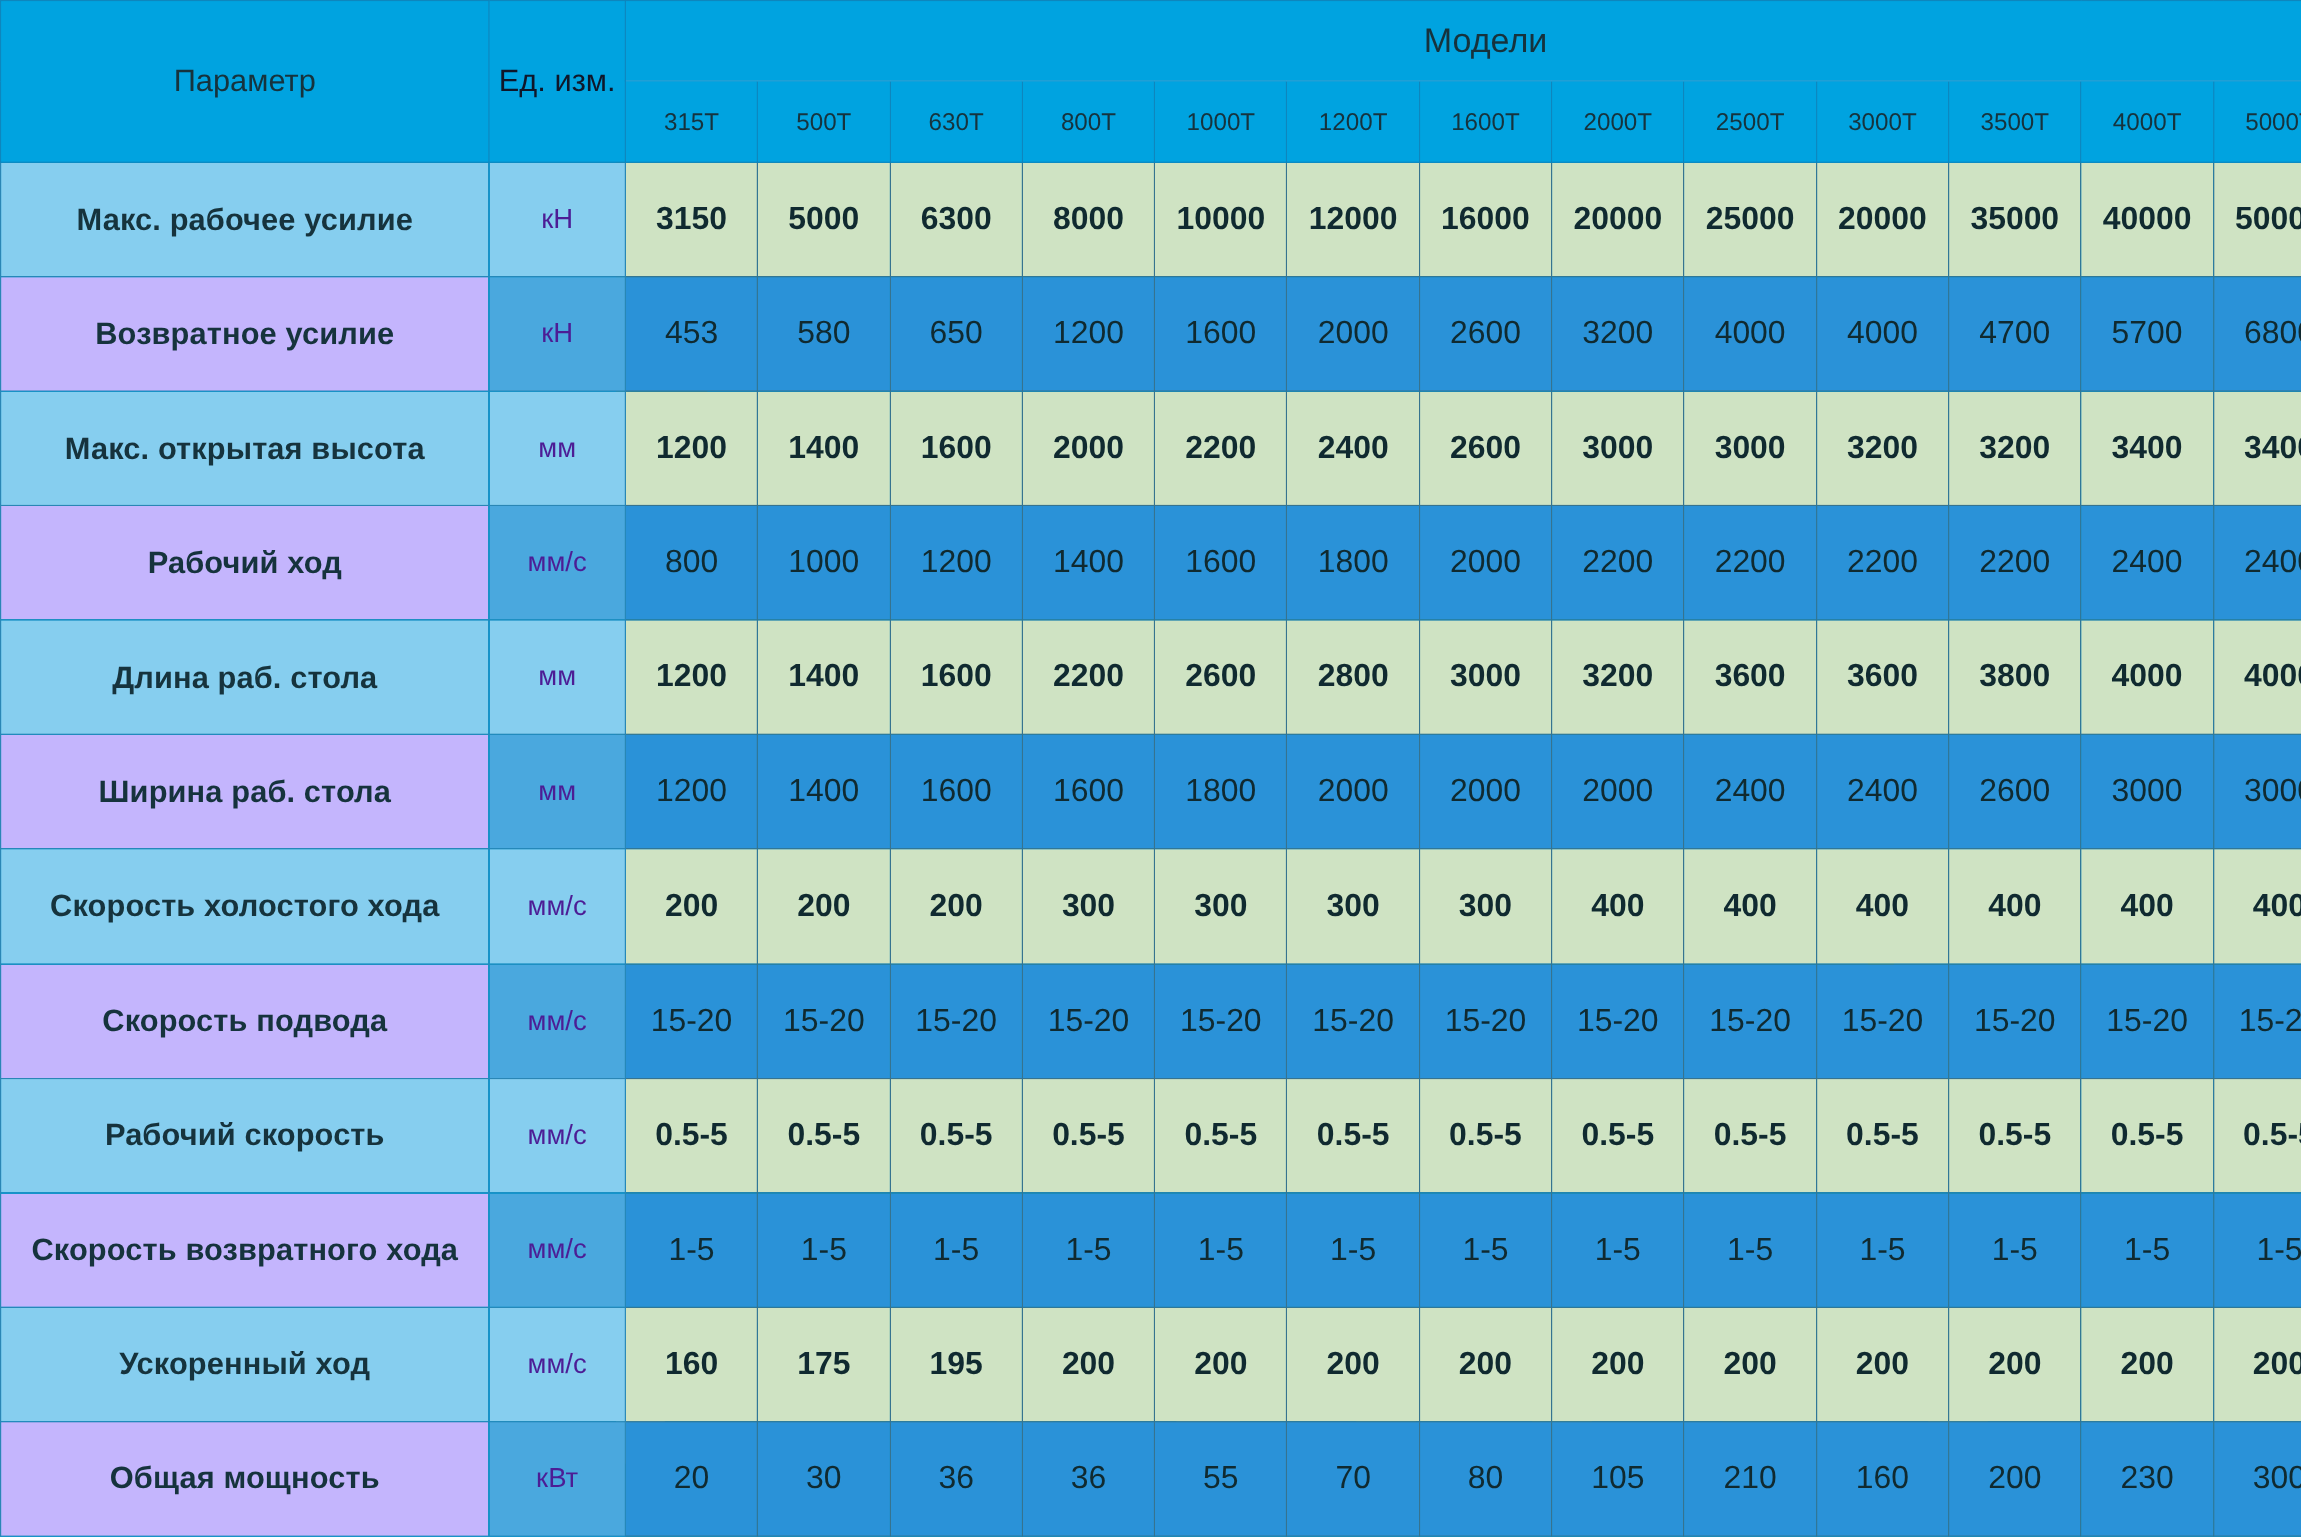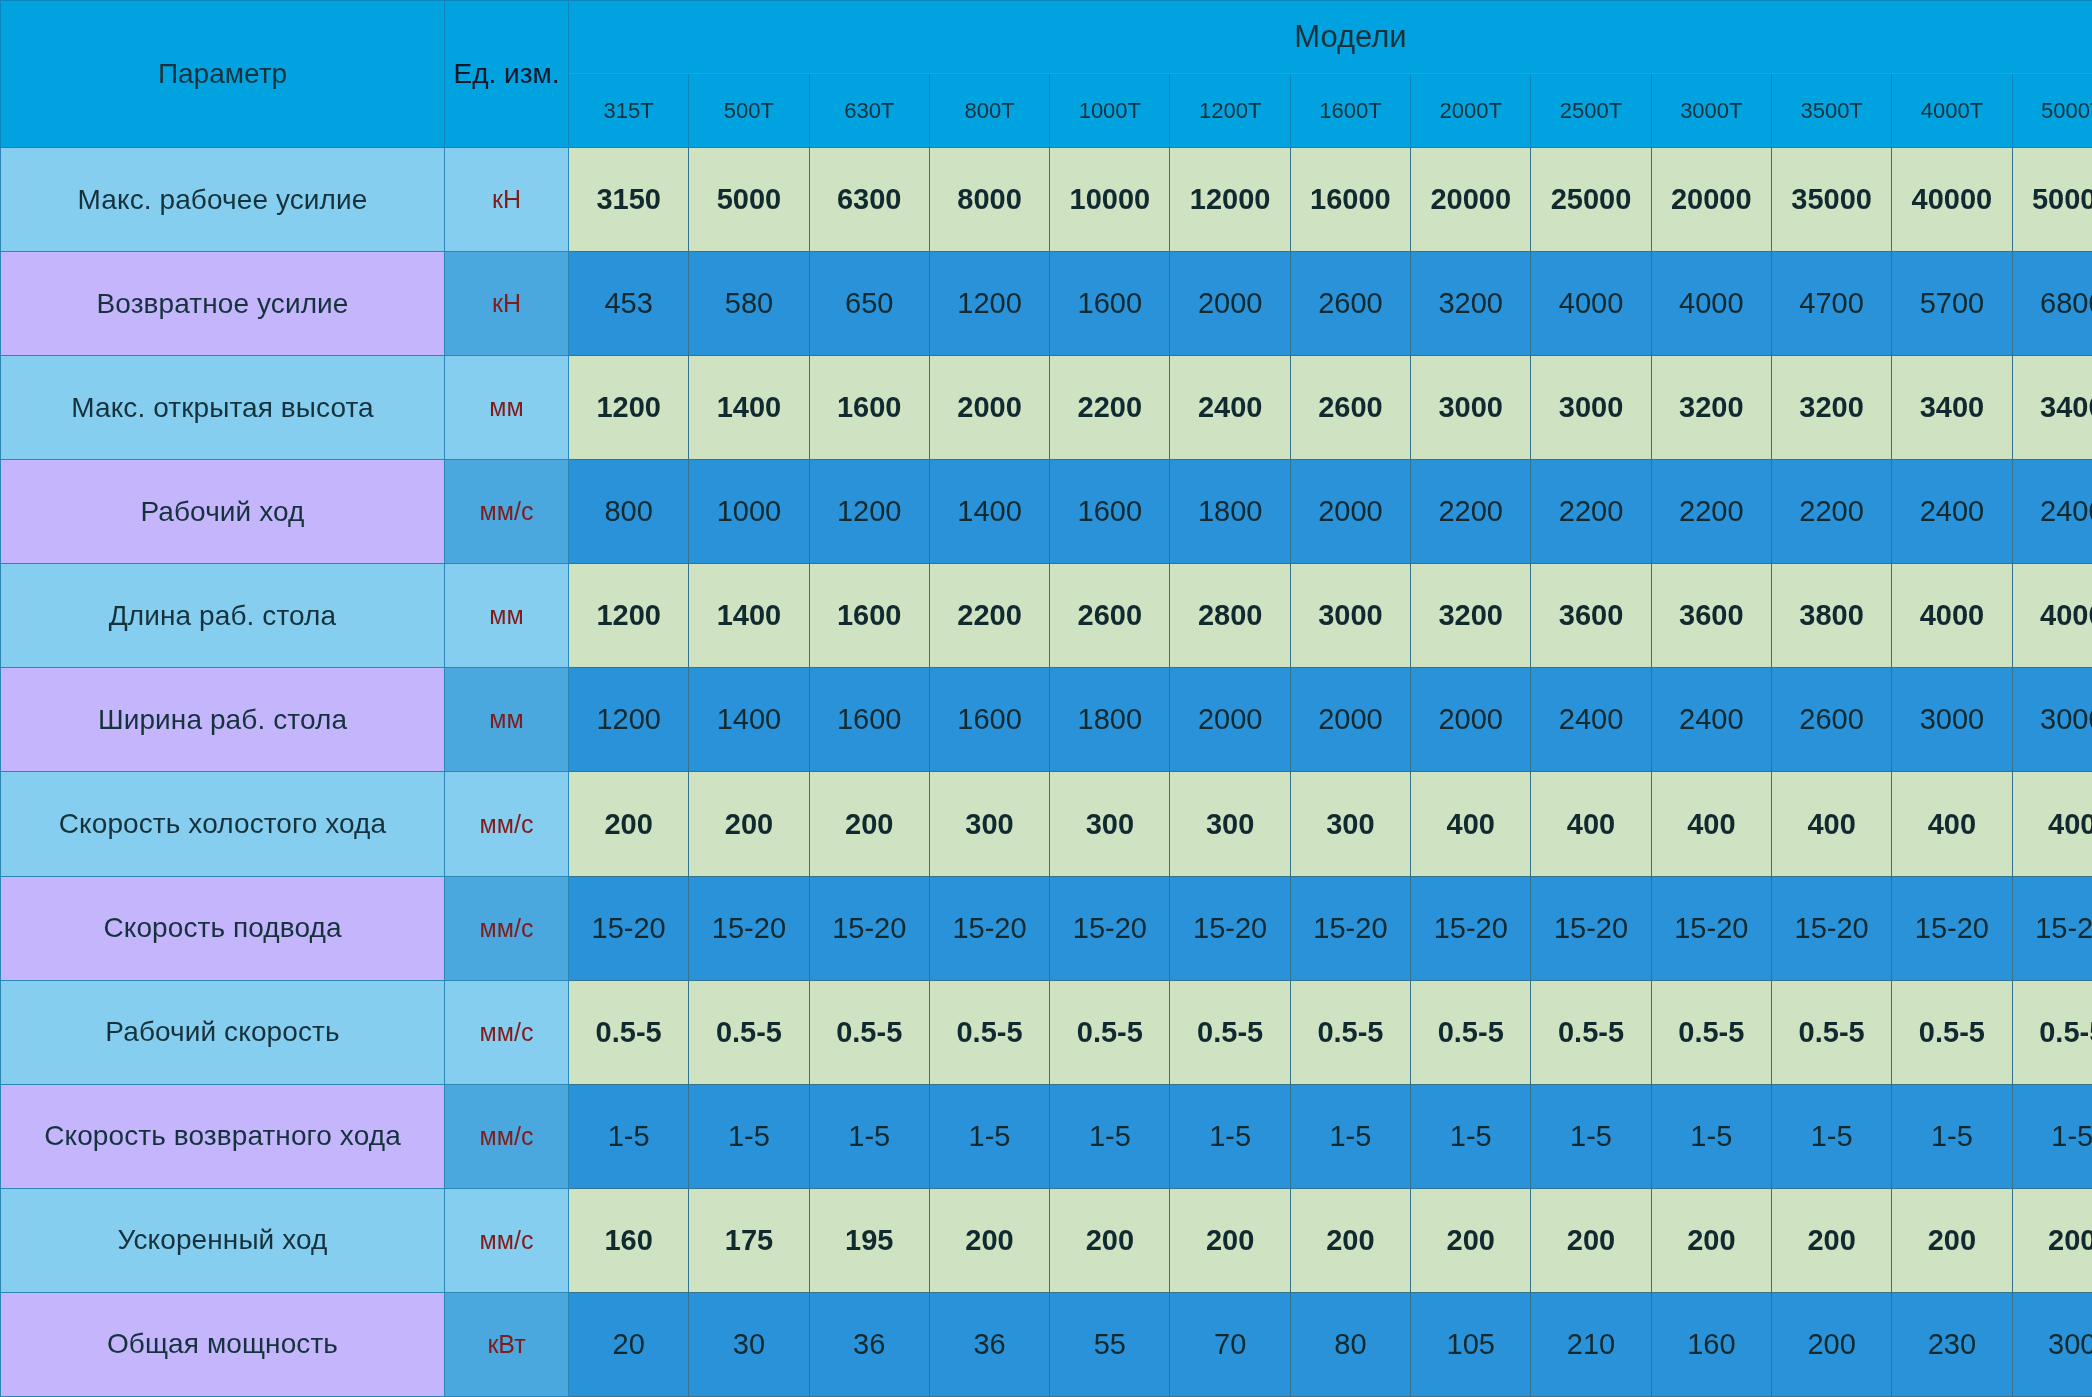--- a/index.html
+++ b/index.html
@@ -37,26 +37,26 @@
   .h-unit {font-size:28px;font-weight:400;color:#0f172a;}
   .h-models{font-size:31px;font-weight:400;color:#16333d;height:72px;border-bottom:1px solid #2e9fd2;}
   .h-model{font-size:22px;font-weight:400;color:#16333d;height:73px;}
 
   
   tbody tr{height:77px;}
 
   
   .p-odd  {background:#86ceef;}
   .p-even {background:#c4b5fd;}
-  .pname{font-size:28px;font-weight:400;color:#16333d;letter-spacing:.1px;}
+  .pname{font-size:28px;font-weight:700;color:#16333d;letter-spacing:.1px;}
 
   
   .u-odd {background:#86ceef;}
   .u-even{background:#4aa8de;}
-  .unit{font-size:25px;font-weight:400;color:#7f1d1d;}
+  .unit{font-size:25px;font-weight:400;color:#4c1d95;}
 
   
   .v-odd{
     background:#cfe3c3;
     font-size:29px;font-weight:700;color:#102a30;
   }
   .v-even{
     background:#2a92d8;
     font-size:29px;font-weight:400;color:#102a30;
   }

